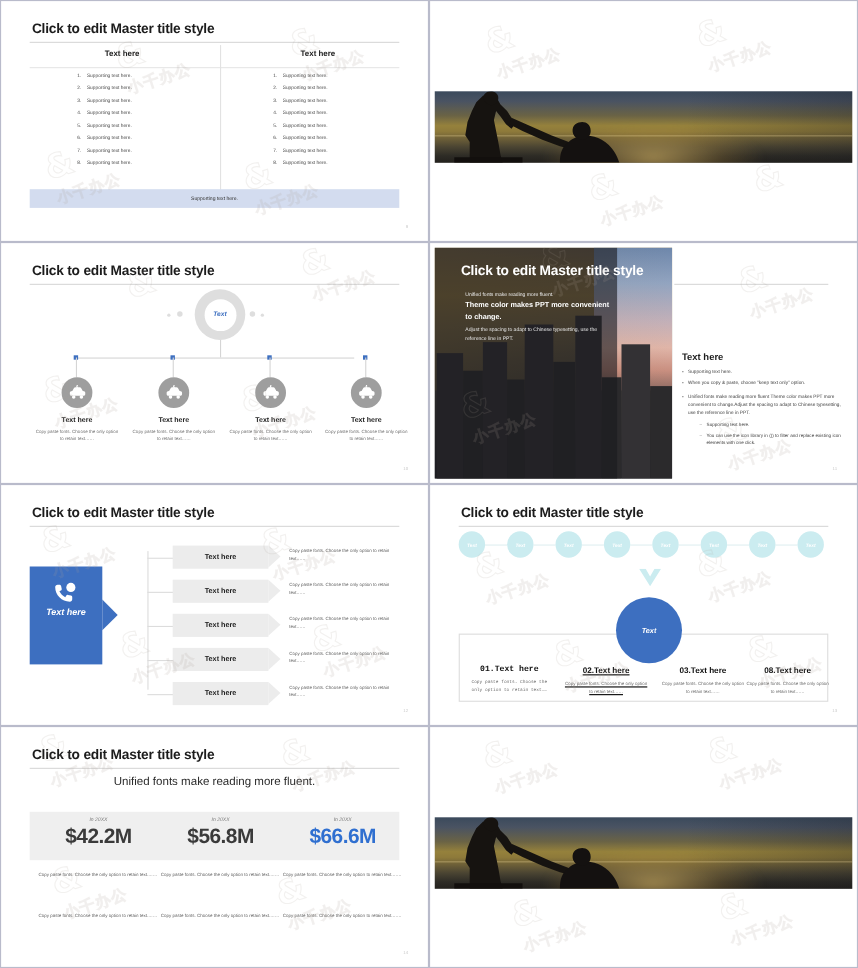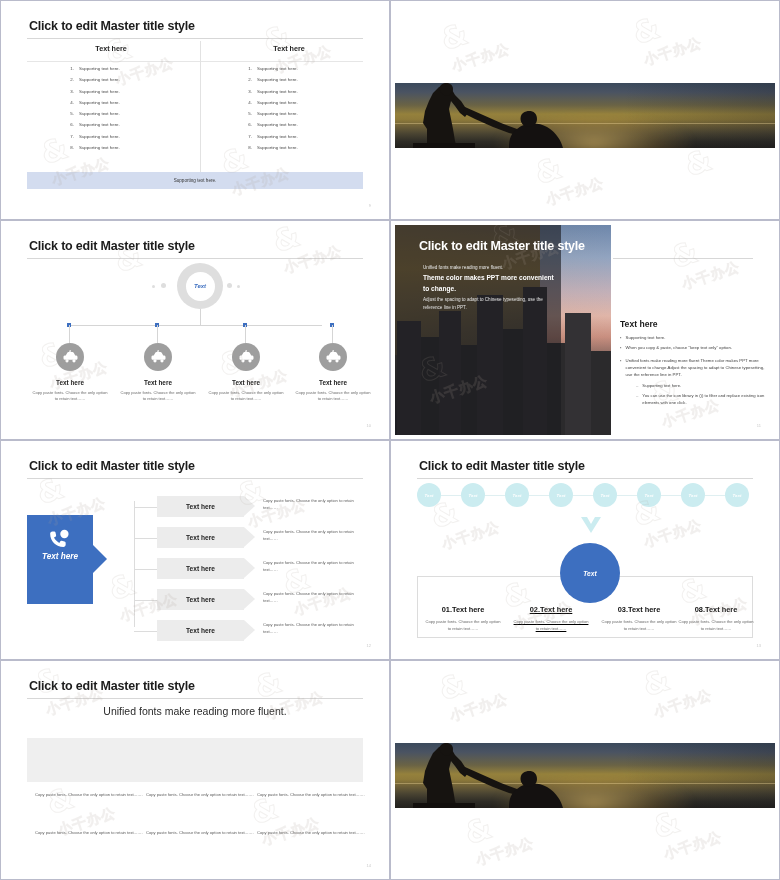--- a/index.html
+++ b/index.html
@@ -625,21 +625,21 @@
         <svg width="20" height="16" viewBox="0 0 20 16">
             <path fill="#cbecf0" d="M0 0h6l4 7 4-7h6l-10 16z"></path>
           </svg>
       </div>
 
       <div class="bc">
           <span>Text</span>
         </div>
       <div class="panel"></div>
 
-      <div class="col" style="left:25px;">
+      <div class="col" style="left:25px;font-family:Liberation Mono, monospace;">
         <div class="colt">01.Text here</div>
         <div class="cold">Copy paste fonts. Choose the only option to retain text……</div>
       </div>
       <div class="col" style="left:113px;text-decoration:underline;">
         <div class="colt">02.Text here</div>
         <div class="cold">Copy paste fonts. Choose the only option to retain text……</div>
       </div>
       <div class="col" style="left:201px;">
         <div class="colt">03.Text here</div>
         <div class="cold">Copy paste fonts. Choose the only option to retain text……</div>
@@ -664,20 +664,32 @@
     </div>
   </div>
 
   <div class="slide s7">
     <div class="inner">
       <div class="title">Click to edit Master title style</div>
       <div class="titleRule"></div>
       <div class="lead">Unified fonts make reading more fluent.</div>
 
       <div class="kband"></div>
+      <div class="kcell" style="left:27px;">
+        <div class="ky">In 20XX</div>
+        <div class="kv">$42.2M</div>
+      </div>
+      <div class="kcell" style="left:138px;">
+        <div class="ky">In 20XX</div>
+        <div class="kv">$56.8M</div>
+      </div>
+      <div class="kcell" style="left:249px;">
+        <div class="ky">In 20XX</div>
+        <div class="kv hl">$66.6M</div>
+      </div>
 
       <div class="note" style="left:28px;  top:127px;">Copy paste fonts. Choose the only option to retain text.……</div>
       <div class="note" style="left:139px; top:127px;">Copy paste fonts. Choose the only option to retain text.……</div>
       <div class="note" style="left:250px; top:127px;">Copy paste fonts. Choose the only option to retain text.……</div>
       <div class="note" style="left:28px;  top:165px;">Copy paste fonts. Choose the only option to retain text.……</div>
       <div class="note" style="left:139px; top:165px;">Copy paste fonts. Choose the only option to retain text.……</div>
       <div class="note" style="left:250px; top:165px;">Copy paste fonts. Choose the only option to retain text.……</div>
 
       <div class="pagenum">14</div>
 

